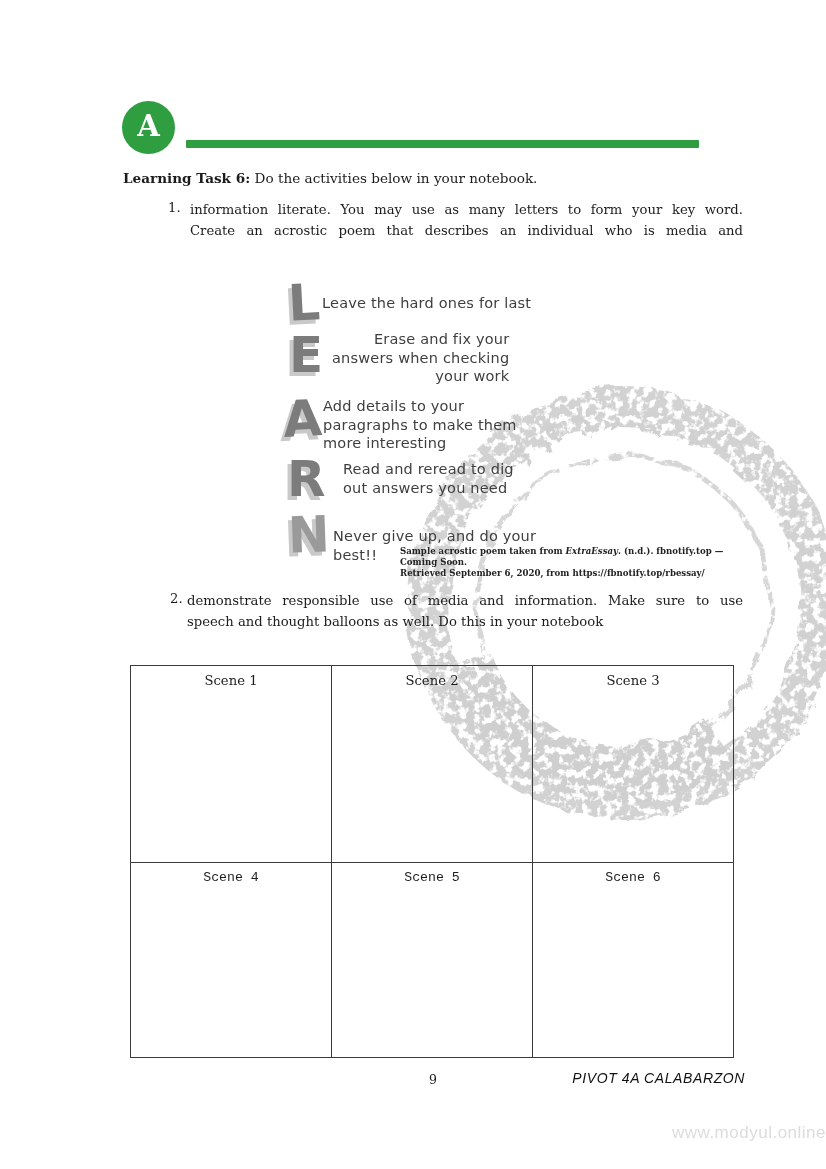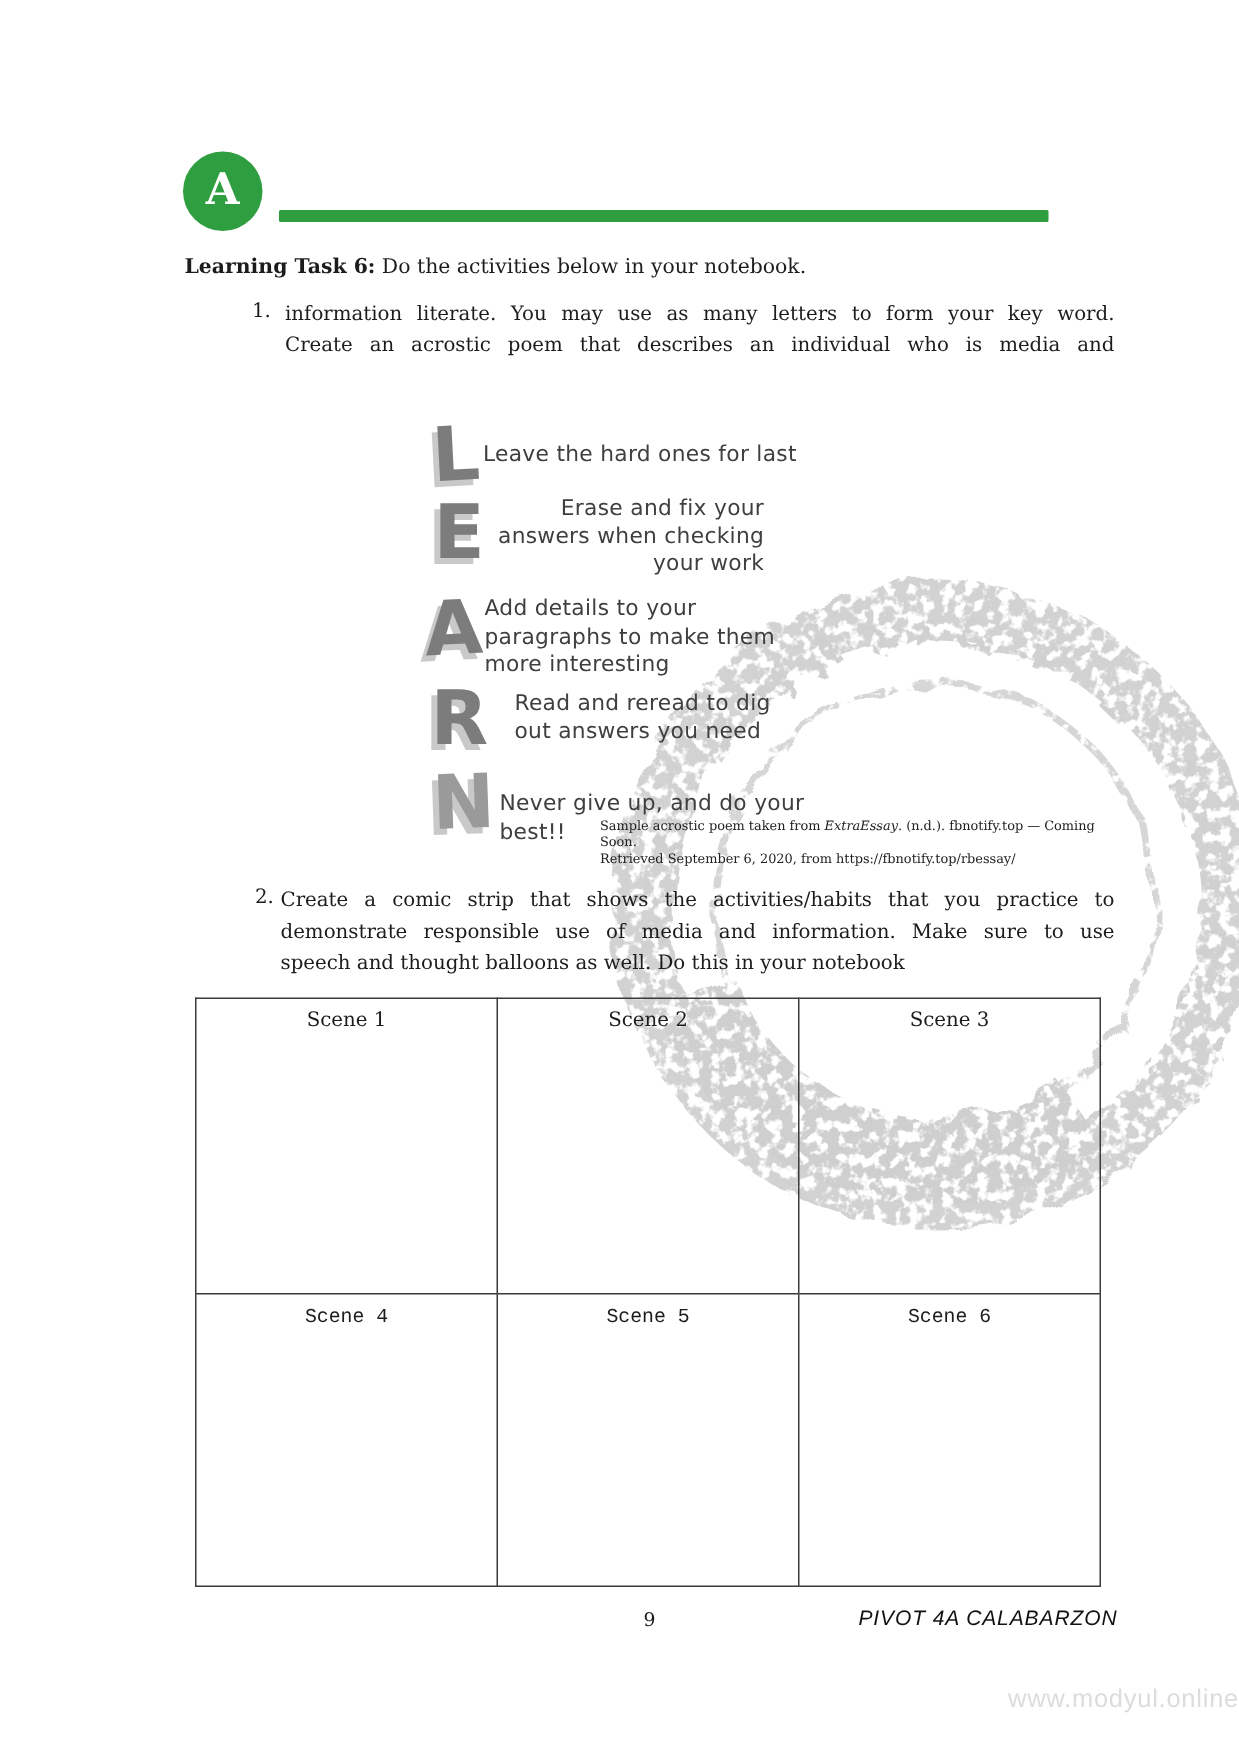--- a/index.html
+++ b/index.html
@@ -47,21 +47,21 @@
   .E-letter { left:289px; top:330px; }
   .A-letter { left:283px; top:394px; transform:rotate(-3deg); }
   .R-letter { left:287px; top:454px; }
   .N-letter { left:288px; top:510px; transform:rotate(-2deg); color:#9a9a9a; }
   .L-lines { left:322px; top:294px; }
   .E-lines { left:332px; top:330px;text-align:right; }
   .A-lines { left:323px; top:397px; }
   .R-lines { left:343px; top:460px; }
   .N-lines { left:333px; top:515px;margin-top:12px; }
 
-  .caption { left:400px; top:546px; width:350px; font-size:8.6px; line-height:11px; color:#222; }
+  .caption { left:400px; top:546px; width:350px; font-size:8.6px; line-height:11px; color:#222;font-weight:bold; }
   .caption i { font-style:italic; }
 
   
   .comic-table {
     left:130px; top:665px; width:604px; height:392px;
     border-collapse:collapse; table-layout:fixed; position:absolute;
   }
   .comic-table td {
     border:1px solid #3b3b3b; vertical-align:top; text-align:center;
     font-size:13.2px; padding-top:7px;
@@ -158,21 +158,20 @@
     </div>
 
     <div class="abs caption">
       <div><span>Sample acrostic poem taken from </span><i>ExtraEssay</i><span>. (n.d.). fbnotify.top — Coming Soon.</span></div>
       <div>Retrieved September 6, 2020, from https://fbnotify.top/rbessay/</div>
     </div>
   </div>
 
   <div class="abs task-num task2-num">2.</div>
   <div class="abs task-body task2-body">
-    <div class="just">Create a comic strip that shows the activities/habits that you practice to</div>
     <div class="just">demonstrate responsible use of media and information.  Make sure to use</div>
     <div>speech and thought balloons as well. Do this in your notebook</div>
   </div>
 
   <table class="comic-table">
     <tbody>
       <tr class="r1">
         <td>Scene 1</td>
         <td>Scene 2</td>
         <td>Scene 3</td>

